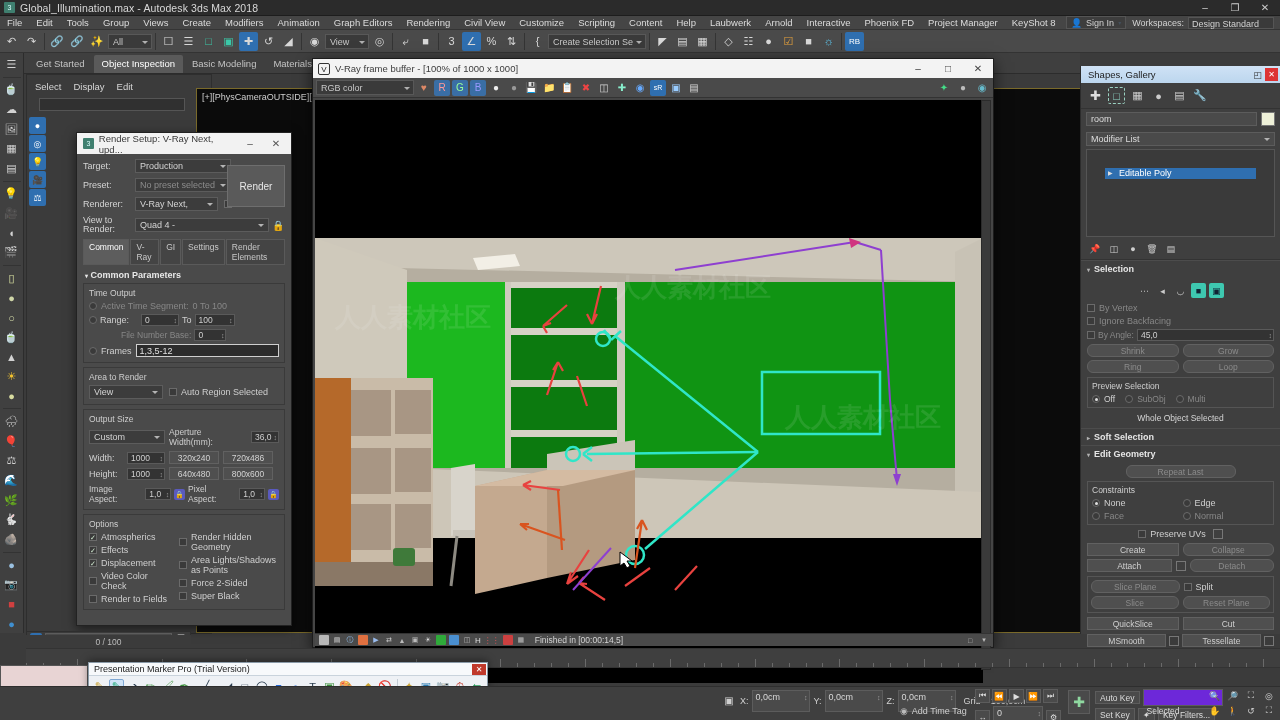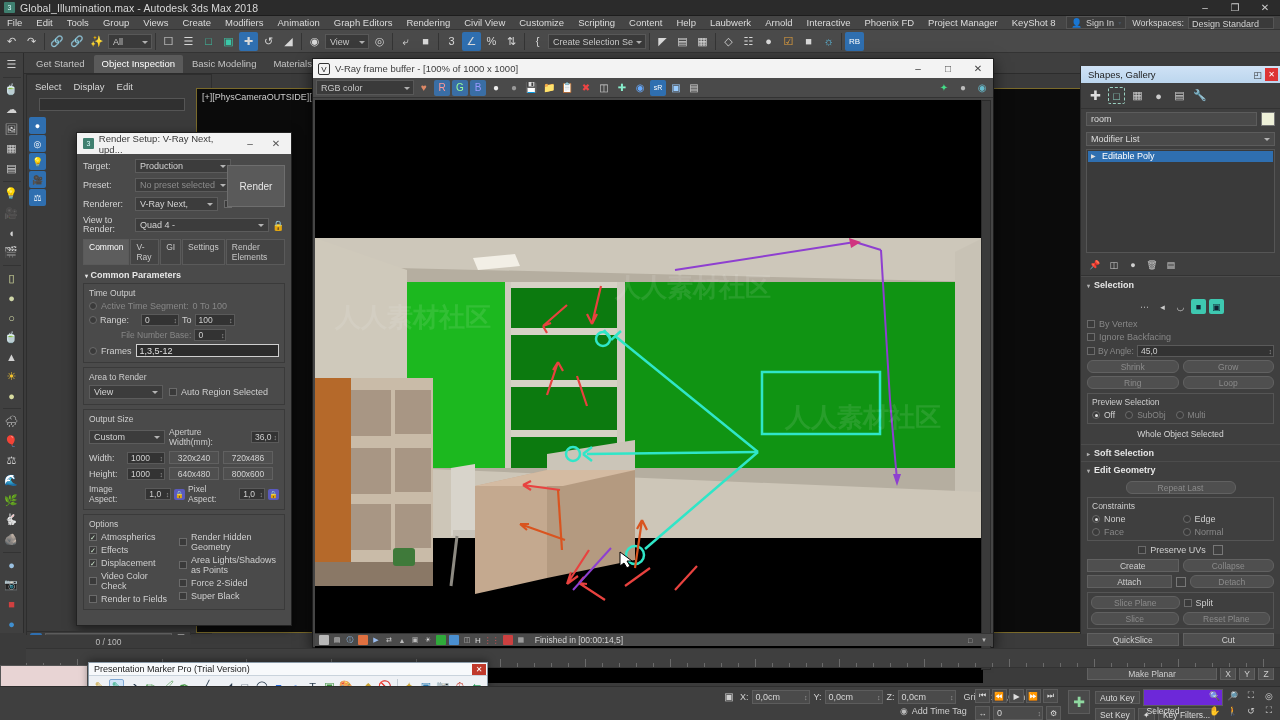--- a/index.html
+++ b/index.html
@@ -214,21 +214,21 @@
   #objname .nm{flex:1;height:14px;background:#4a4a4a;border:1px solid #5c5c5c;
                font-size:9px;color:#ddd;line-height:13px;padding:0 4px;}
   #objname .sw{width:14px;height:14px;background:#eef0d8;border:1px solid #777;}
   #modlist{
     margin:3px 5px;height:14px;background:#4a4a4a;border:1px solid #5c5c5c;
     font-size:9px;color:#ddd;line-height:13px;padding:0 12px 0 4px;position:relative;
   }
   #modlist:after{content:"";position:absolute;right:4px;top:5px;border-left:3px solid transparent;
     border-right:3px solid transparent;border-top:3px solid #b4b4b4;}
   #modstack{
-    margin:2px 5px;height:104px;background:#3a3a3a;border:1px solid #555;padding:1px;
+    margin:2px 5px;height:88px;background:#3a3a3a;border:1px solid #555;padding:18px;
   }
   .mstack-item{height:11px;background:#2f6fb0;color:#fff;font-size:9px;line-height:11px;
                padding-left:14px;position:relative;}
   .mstack-item:before{content:"\25B6";position:absolute;left:3px;top:0;font-size:6px;color:#ddd;}
   #mod-btnrow{display:flex;gap:3px;padding:3px 6px;border-bottom:1px solid #333;}
   .modbtn{width:16px;height:14px;display:flex;align-items:center;justify-content:center;font-size:9px;color:#cfcfcf;}
 
   .cp-rollup{
     display:flex;align-items:center;gap:4px;font-size:9px;color:#e6e6e6;font-weight:bold;
     padding:3px 0 3px 6px;border-top:1px solid #4c4c4c;
@@ -290,21 +290,21 @@
   .sw{width:13px;height:13px;border:1px solid #666;}
   .pmsep{width:1px;height:16px;background:#c3ccd4;margin:0 2px;}
   .caret{font-size:6px;color:#44505c;}
 
   
   #statusbar{
     left:0; bottom:0; width:1280px;height:34px;background:#3f3f3f;border-top:1px solid #2e2e2e;
   }
   #coords{position:absolute;left:722px;top:3px;display:flex;align-items:center;gap:4px;font-size:9px;}
   .coordf{display:flex;align-items:center;gap:3px;}
-  .coordbox{width:58px;height:14px;background:#4a4a4a;border:1px solid #5c5c5c;
+  .coordbox{width:58px;height:22px;background:#4a4a4a;border:1px solid #5c5c5c;
             font-size:9px;color:#d8d8d8;line-height:12px;padding:0 8px 0 3px;position:relative;}
   .coordbox:after{content:"\2195";position:absolute;right:1px;top:1px;font-size:7px;color:#999;}
   #addtime{position:absolute;left:900px;top:19px;display:flex;align-items:center;gap:4px;font-size:9px;color:#cfcfcf;}
   #playback{position:absolute;left:975px;top:2px;display:flex;gap:2px;}
   .pbb{width:15px;height:14px;background:#4a4a4a;border:1px solid #5c5c5c;
        display:flex;align-items:center;justify-content:center;font-size:8px;color:#ddd;}
   #keyarea{position:absolute;left:1095px;top:2px;display:flex;flex-direction:column;gap:2px;}
   .keyrow{display:flex;gap:3px;align-items:center;}
   .keybtn{background:#4a4a4a;border:1px solid #5c5c5c;font-size:8.5px;color:#ddd;
           height:13px;line-height:12px;padding:0 4px;}

